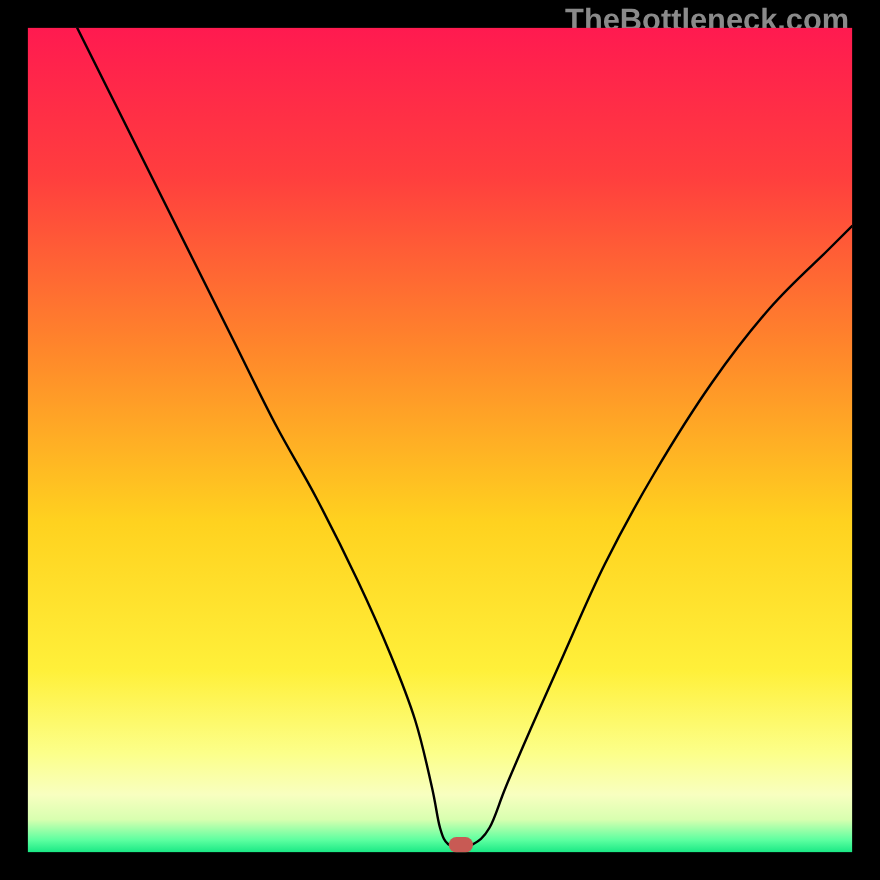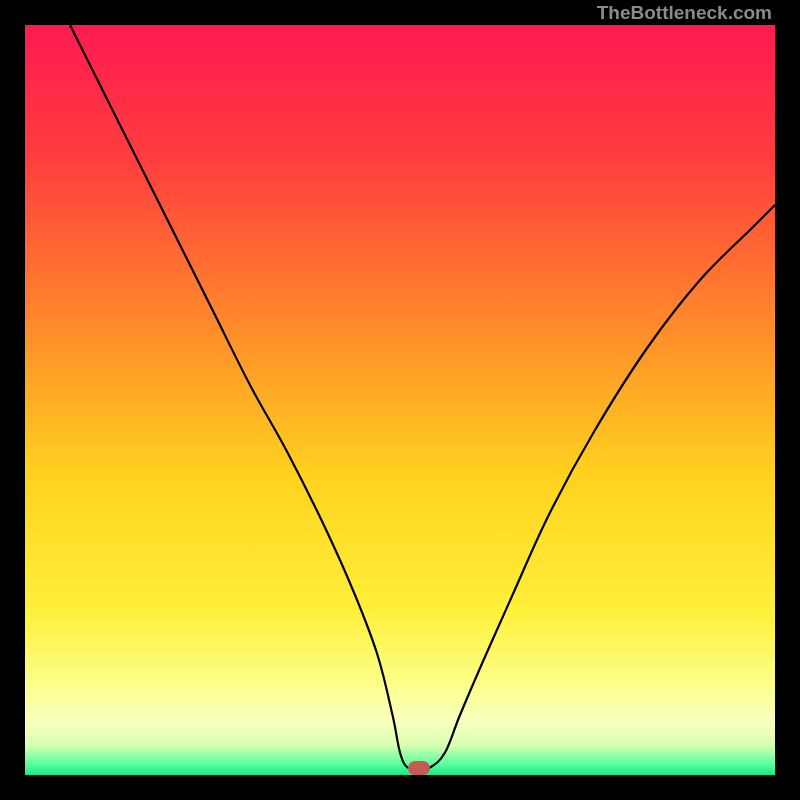--- a/index.html
+++ b/index.html
@@ -25,21 +25,21 @@
     width: 750px;
     height: 750px;
     overflow: hidden;
   }
   .watermark {
     position: absolute;
     top: 2px;
     right: 28px;
     color: #8a8a8a;
     font-family: Arial, Helvetica, sans-serif;
-    font-size: 19px;
+    font-size: 28px;
     font-weight: 600;
     user-select: none;
   }
   svg.curve {
     position: absolute;
     left: 0;
     top: 0;
   }
   .marker {
     position: absolute;

